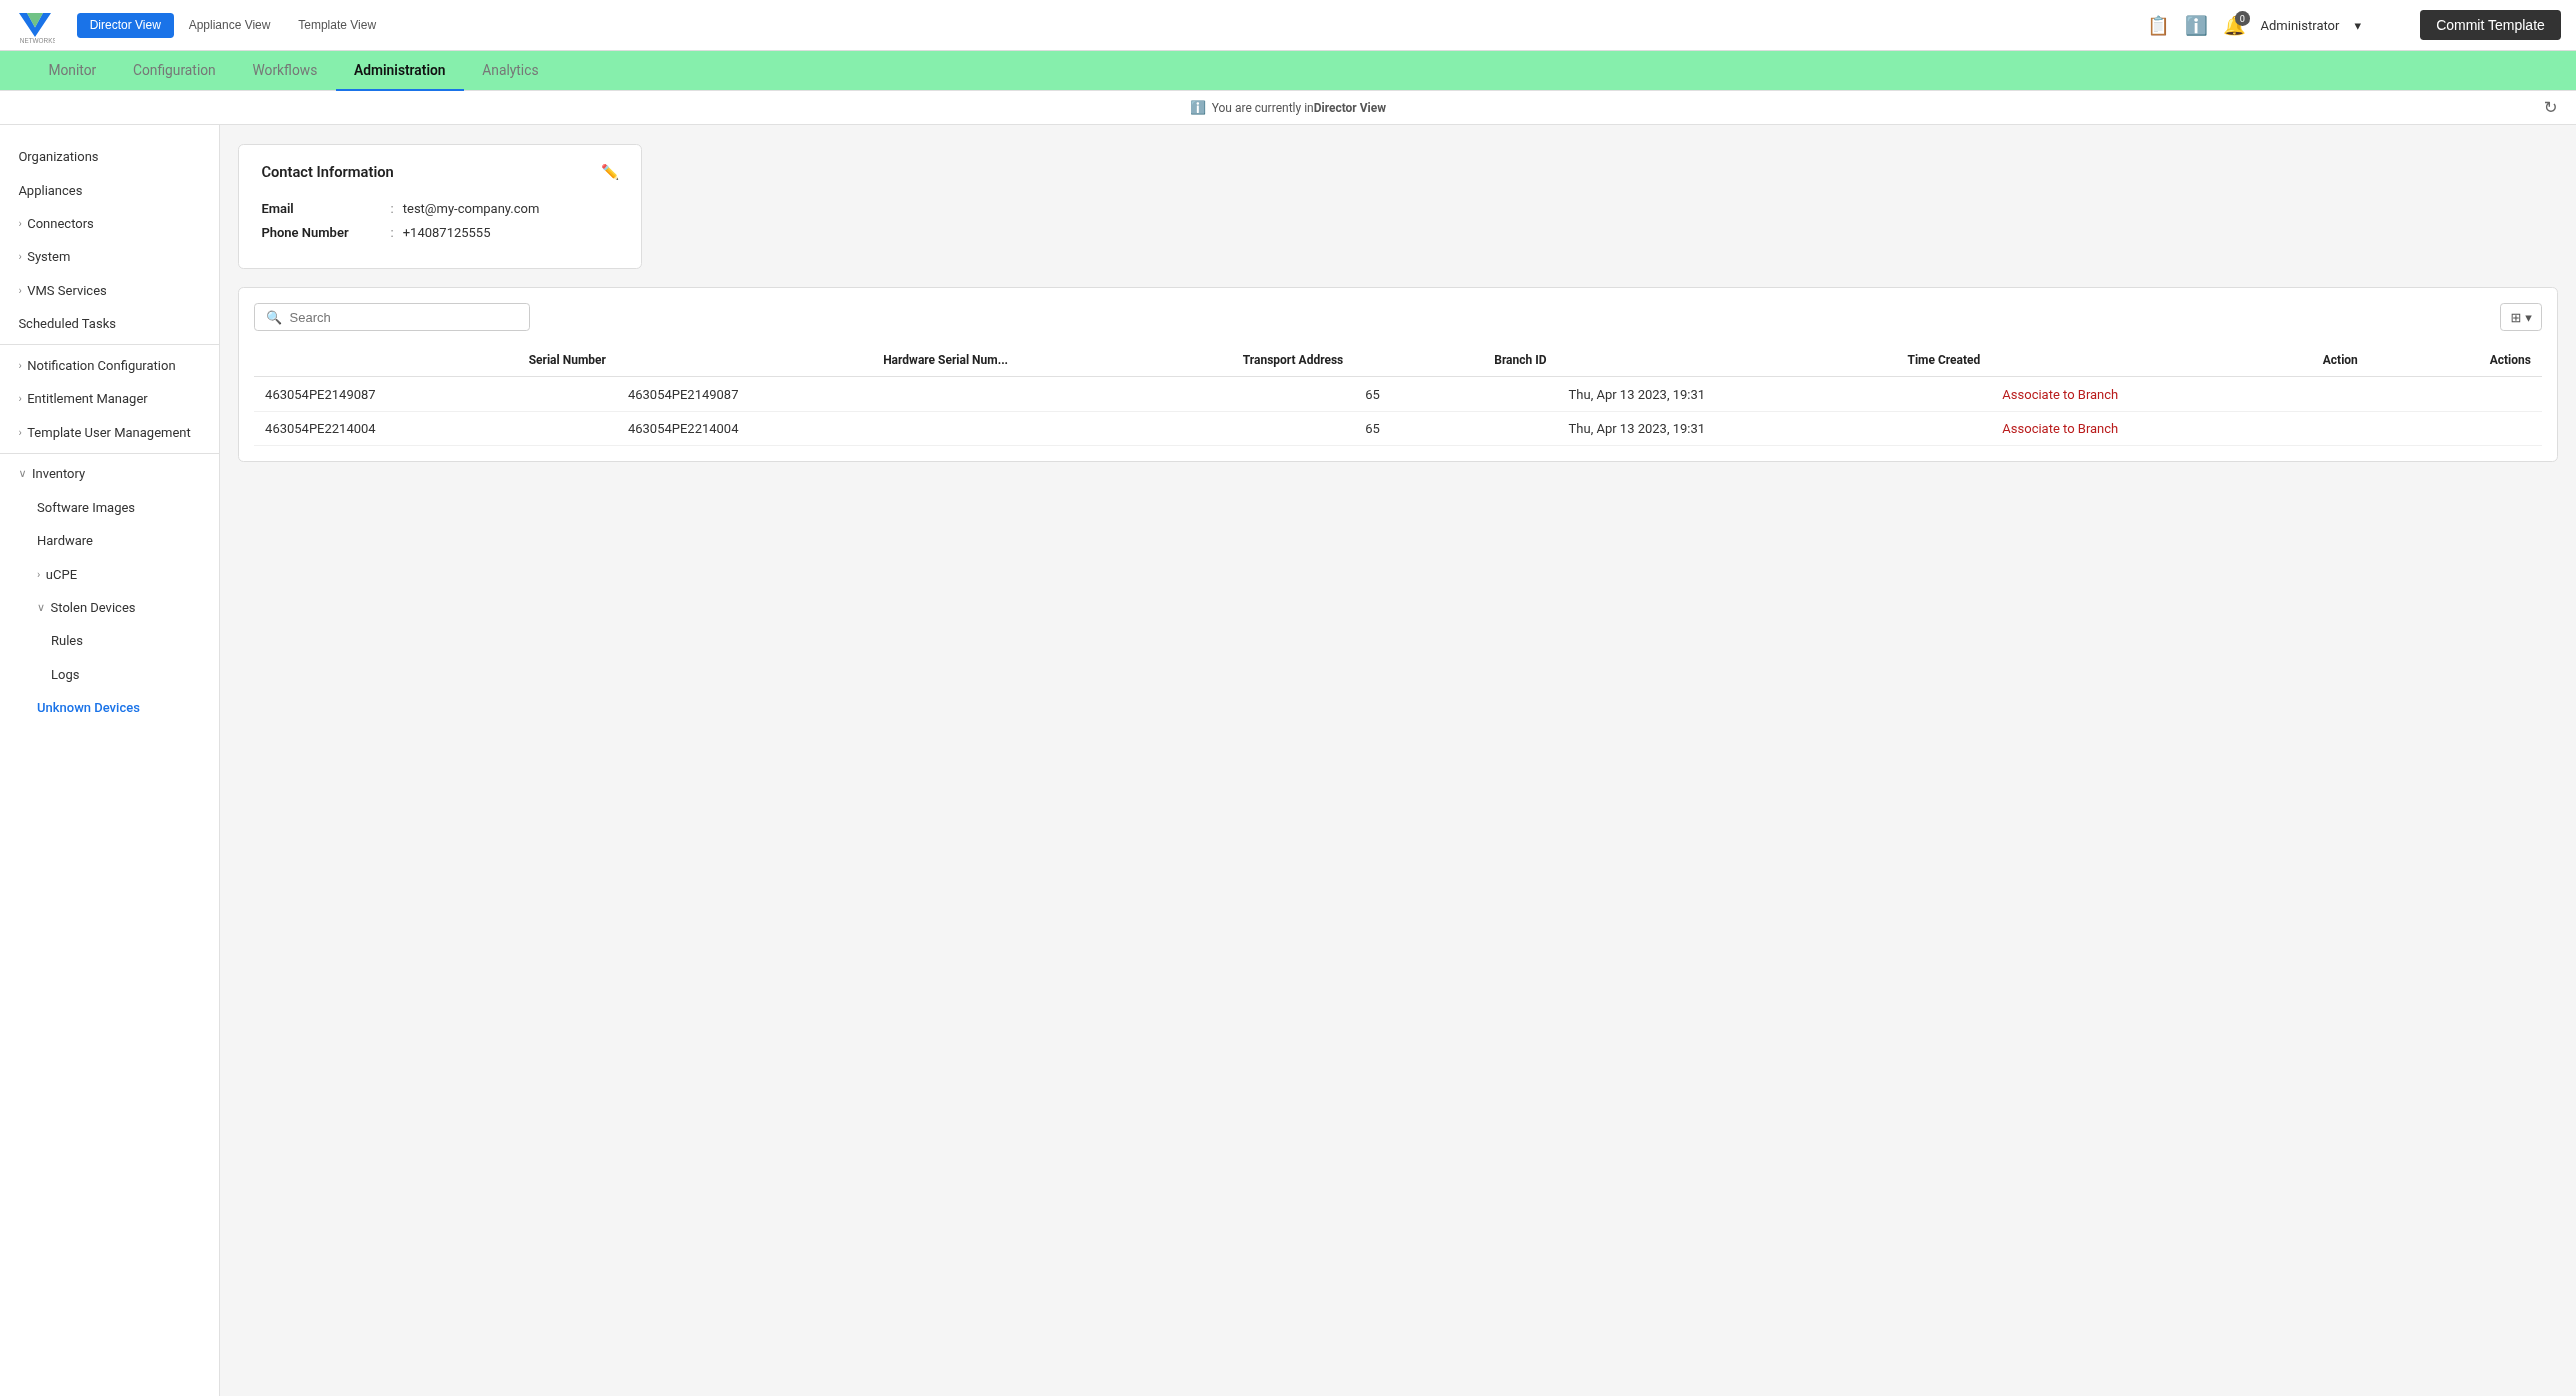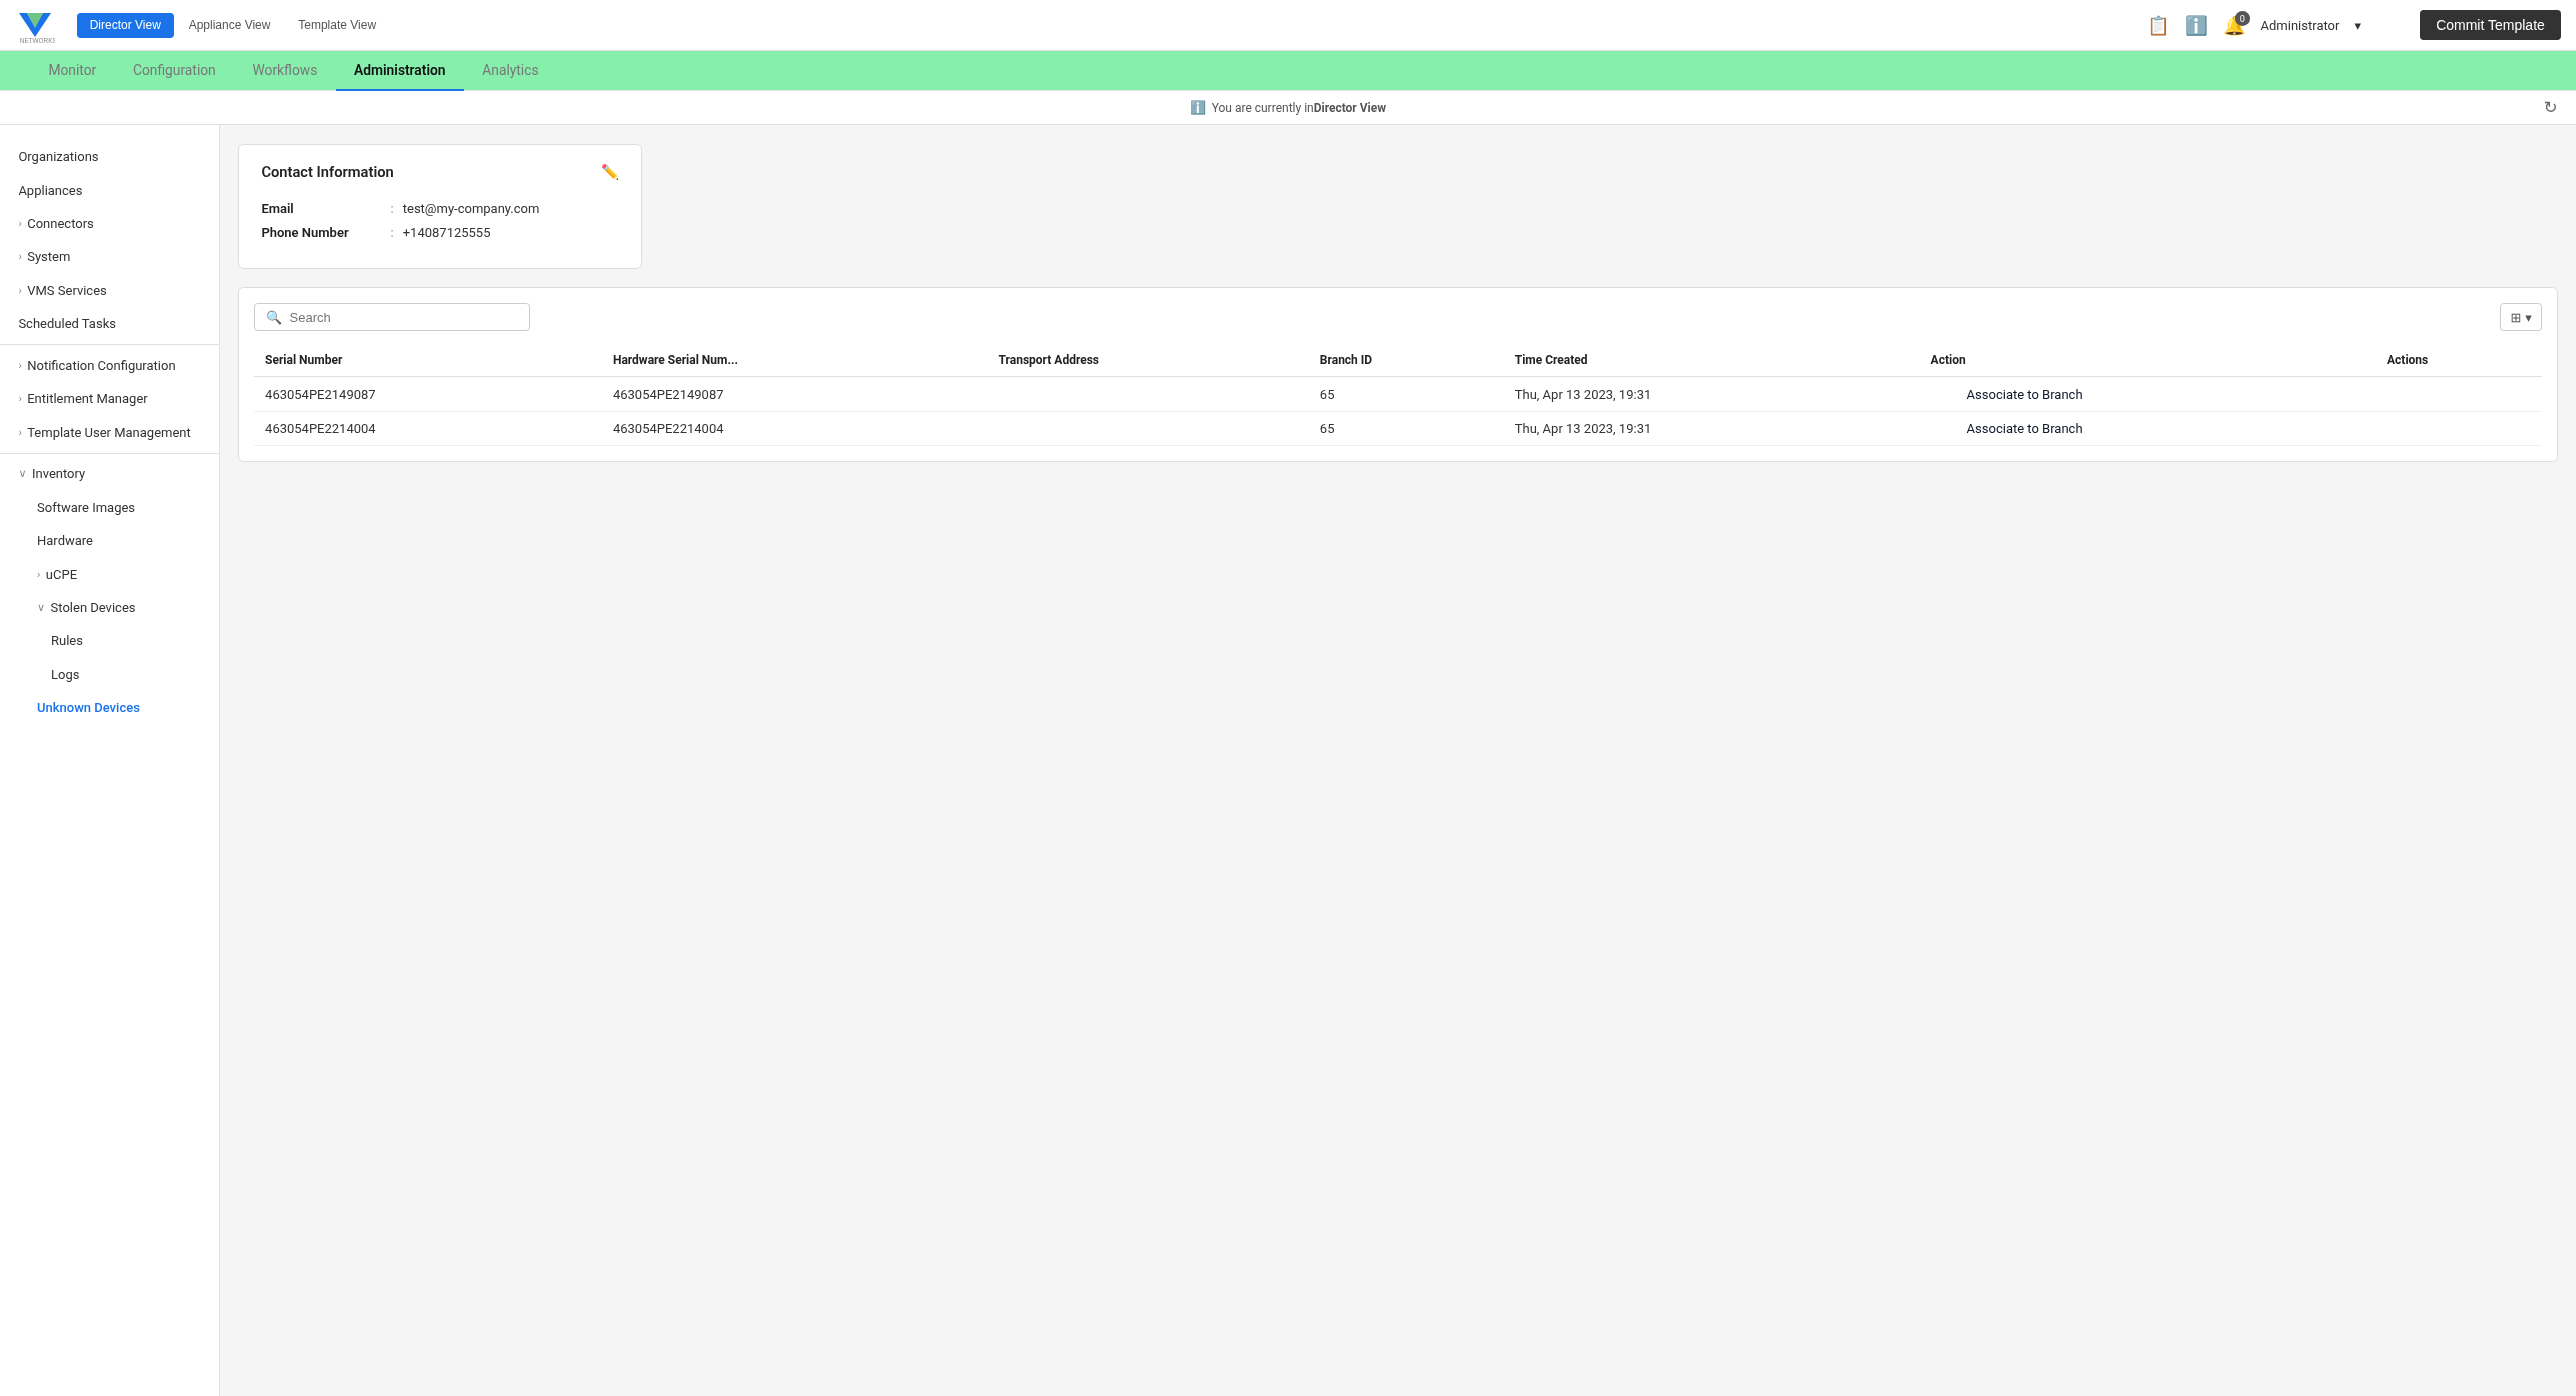--- a/index.html
+++ b/index.html
@@ -55,23 +55,23 @@
     
     .table-card { background: #fff; border: 0.9px solid #ddd; border-radius: 5.5px; padding: 14.7px; }
     .table-toolbar { display: flex; align-items: center; justify-content: space-between; margin-bottom: 13px; }
     .search-input-wrap { display: flex; align-items: center; border: 0.9px solid #ccc; border-radius: 3.7px; padding: 5.5px 11px; gap: 7.3px; width: 276px; }
     .search-input-wrap input { border: none; outline: none; font-size: 13px; width: 100%; color: #8b5cf6; }
     .search-icon { color: #aaa; font-size: 13px; }
     .columns-btn { display: flex; align-items: center; gap: 3.7px; border: 0.9px solid #ccc; border-radius: 3.7px; padding: 5.5px 9.2px; cursor: pointer; font-size: 13px; color: #555; background: #fff; }
 
     table { width: 100%; border-collapse: collapse; font-size: 13px; }
     thead tr { border-bottom: 1.8px solid #e0e0e0; }
-    th { text-align: left; padding: 9.2px 11px; font-weight: 700; color: #222; font-size: 12px; }
+    th { text-align: right; padding: 9.2px 11px; font-weight: 700; color: #222; font-size: 12px; }
     td { padding: 9.2px 11px; border-bottom: 0.9px solid #f0f0f0; color: #333; }
-    .link-action { color: #0f172a; cursor: pointer; text-decoration: none; margin-left: 36px; }
+    .link-action { color: #b91c1c; cursor: pointer; text-decoration: none; }
 
     .table-footer { display: flex; align-items: center; gap: 9.2px; margin-top: 13px; font-size: 12px; color: #555; }
     .rows-select { border: 0.9px solid #ccc; border-radius: 3.7px; padding: 3.7px 7.3px; font-size: 12px; cursor: pointer; }
   </style>
 </head>
 <body>
 
 <div class="header">
   <div class="logo">
     <svg class="logo-icon" viewBox="0 0 50 50" xmlns="http://www.w3.org/2000/svg" style="font-size:14px">

